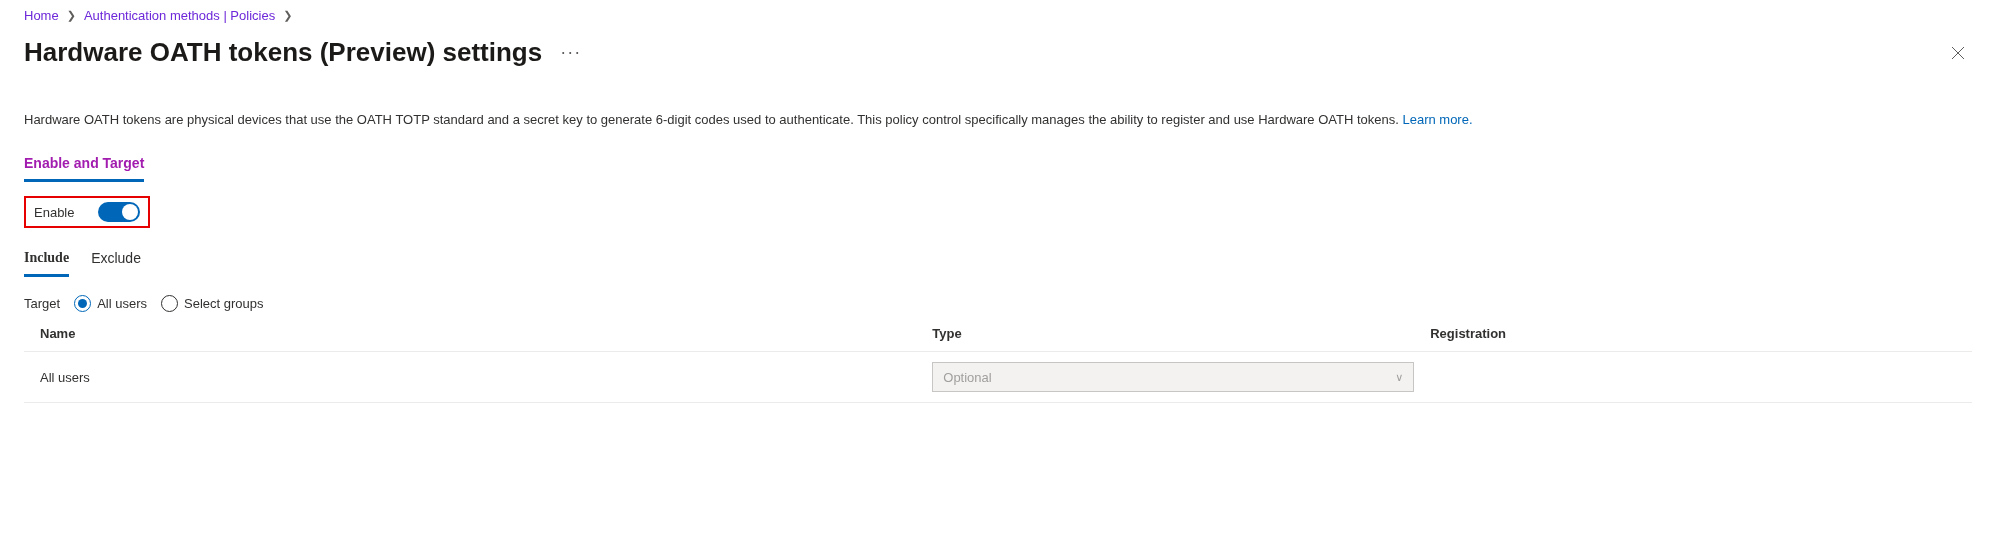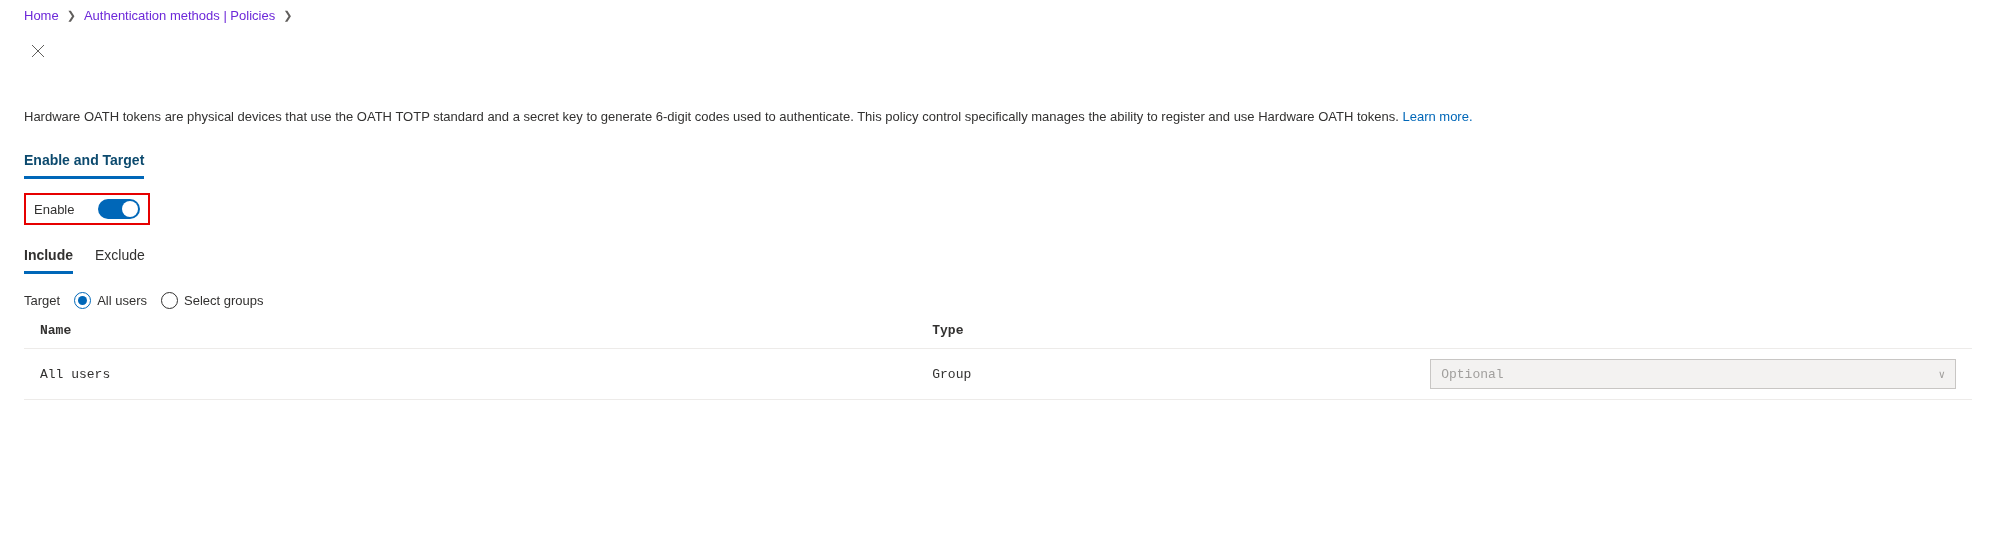--- a/index.html
+++ b/index.html
@@ -53,21 +53,21 @@
     .description a { color: #0067b8; text-decoration: none; }
     .section-tabs-primary {
       display: flex;
       margin-bottom: 14px;
     }
     .section-tabs-primary .tab {
       font-size: 14px;
       font-weight: 600;
       padding: 4px 0 8px 0;
       border-bottom: 3px solid #0067b8;
-      color: #0c4a6e;
+      color: #a21caf;
       cursor: pointer;
     }
     .enable-row {
       display: inline-flex;
       align-items: center;
       gap: 24px;
       border: 2px solid #e60000;
       padding: 4px 8px;
       margin-bottom: 18px;
     }
@@ -93,20 +93,21 @@
     }
     .sub-tabs .tab {
       font-size: 14px;
       padding: 4px 0 8px 0;
       color: #323130;
       cursor: pointer;
     }
     .sub-tabs .tab.active {
       font-weight: 600;
       border-bottom: 3px solid #0067b8;
+      font-family: Liberation Serif, serif;
     }
     .target-row {
       display: flex;
       align-items: center;
       gap: 14px;
       margin-bottom: 0;
       font-size: 13px;
     }
     .radio-option {
       display: flex;
@@ -123,21 +124,20 @@
     .radio.selected { border-color: #0067b8; }
     .radio.selected::after {
       content:"";
       width: 9px; height: 9px;
       border-radius: 50%;
       background: #0067b8;
     }
     .table {
       width: 100%;
       margin-top: 4px;
-      font-family: Liberation Mono, monospace;
     }
     .thead, .trow {
       display: grid;
       grid-template-columns: 1fr 0.55fr 0.6fr;
       align-items: center;
       padding: 10px 16px;
       column-gap: 16px;
     }
     .thead {
       font-weight: 600;
@@ -170,20 +170,24 @@
 
 
 <nav class="breadcrumb">
   <a>Home</a>
   <span class="chev">❯</span>
   <a>Authentication methods | Policies</a>
   <span class="chev">❯</span>
 </nav>
 
 <div class="title-row">
+  <div class="title-left">
+    <h1 class="page-title">Hardware OATH tokens (Preview) settings</h1>
+    <span class="more-dots">···</span>
+  </div>
   <div class="close-x">
     <svg width="14" height="14" viewBox="0 0 14 14">
         <path d="M1 1 L13 13 M13 1 L1 13" stroke="#605e5c" stroke-width="1"></path>
       </svg>
   </div>
 </div>
 
 <p class="description">
   <span>Hardware OATH tokens are physical devices that use the OATH TOTP standard and a secret key to generate 6-digit codes used to authenticate. This policy control specifically manages the ability to register and use Hardware OATH tokens. </span>
   <a>Learn more.</a>
@@ -214,24 +218,24 @@
   <label class="radio-option">
     <span class="radio"></span>
     <span>Select groups</span>
   </label>
 </div>
 
 <div class="table">
   <div class="thead">
     <span>Name</span>
     <span>Type</span>
+    <span>Registration</span>
   </div>
   <div class="trow">
     <span class="cell">All users</span>
-    <span class="cell">Group</span>
     <div class="dropdown">
       <span>Optional</span>
       <span class="chev-down">∨</span>
     </div>
   </div>
 </div>
 
 
 
 

